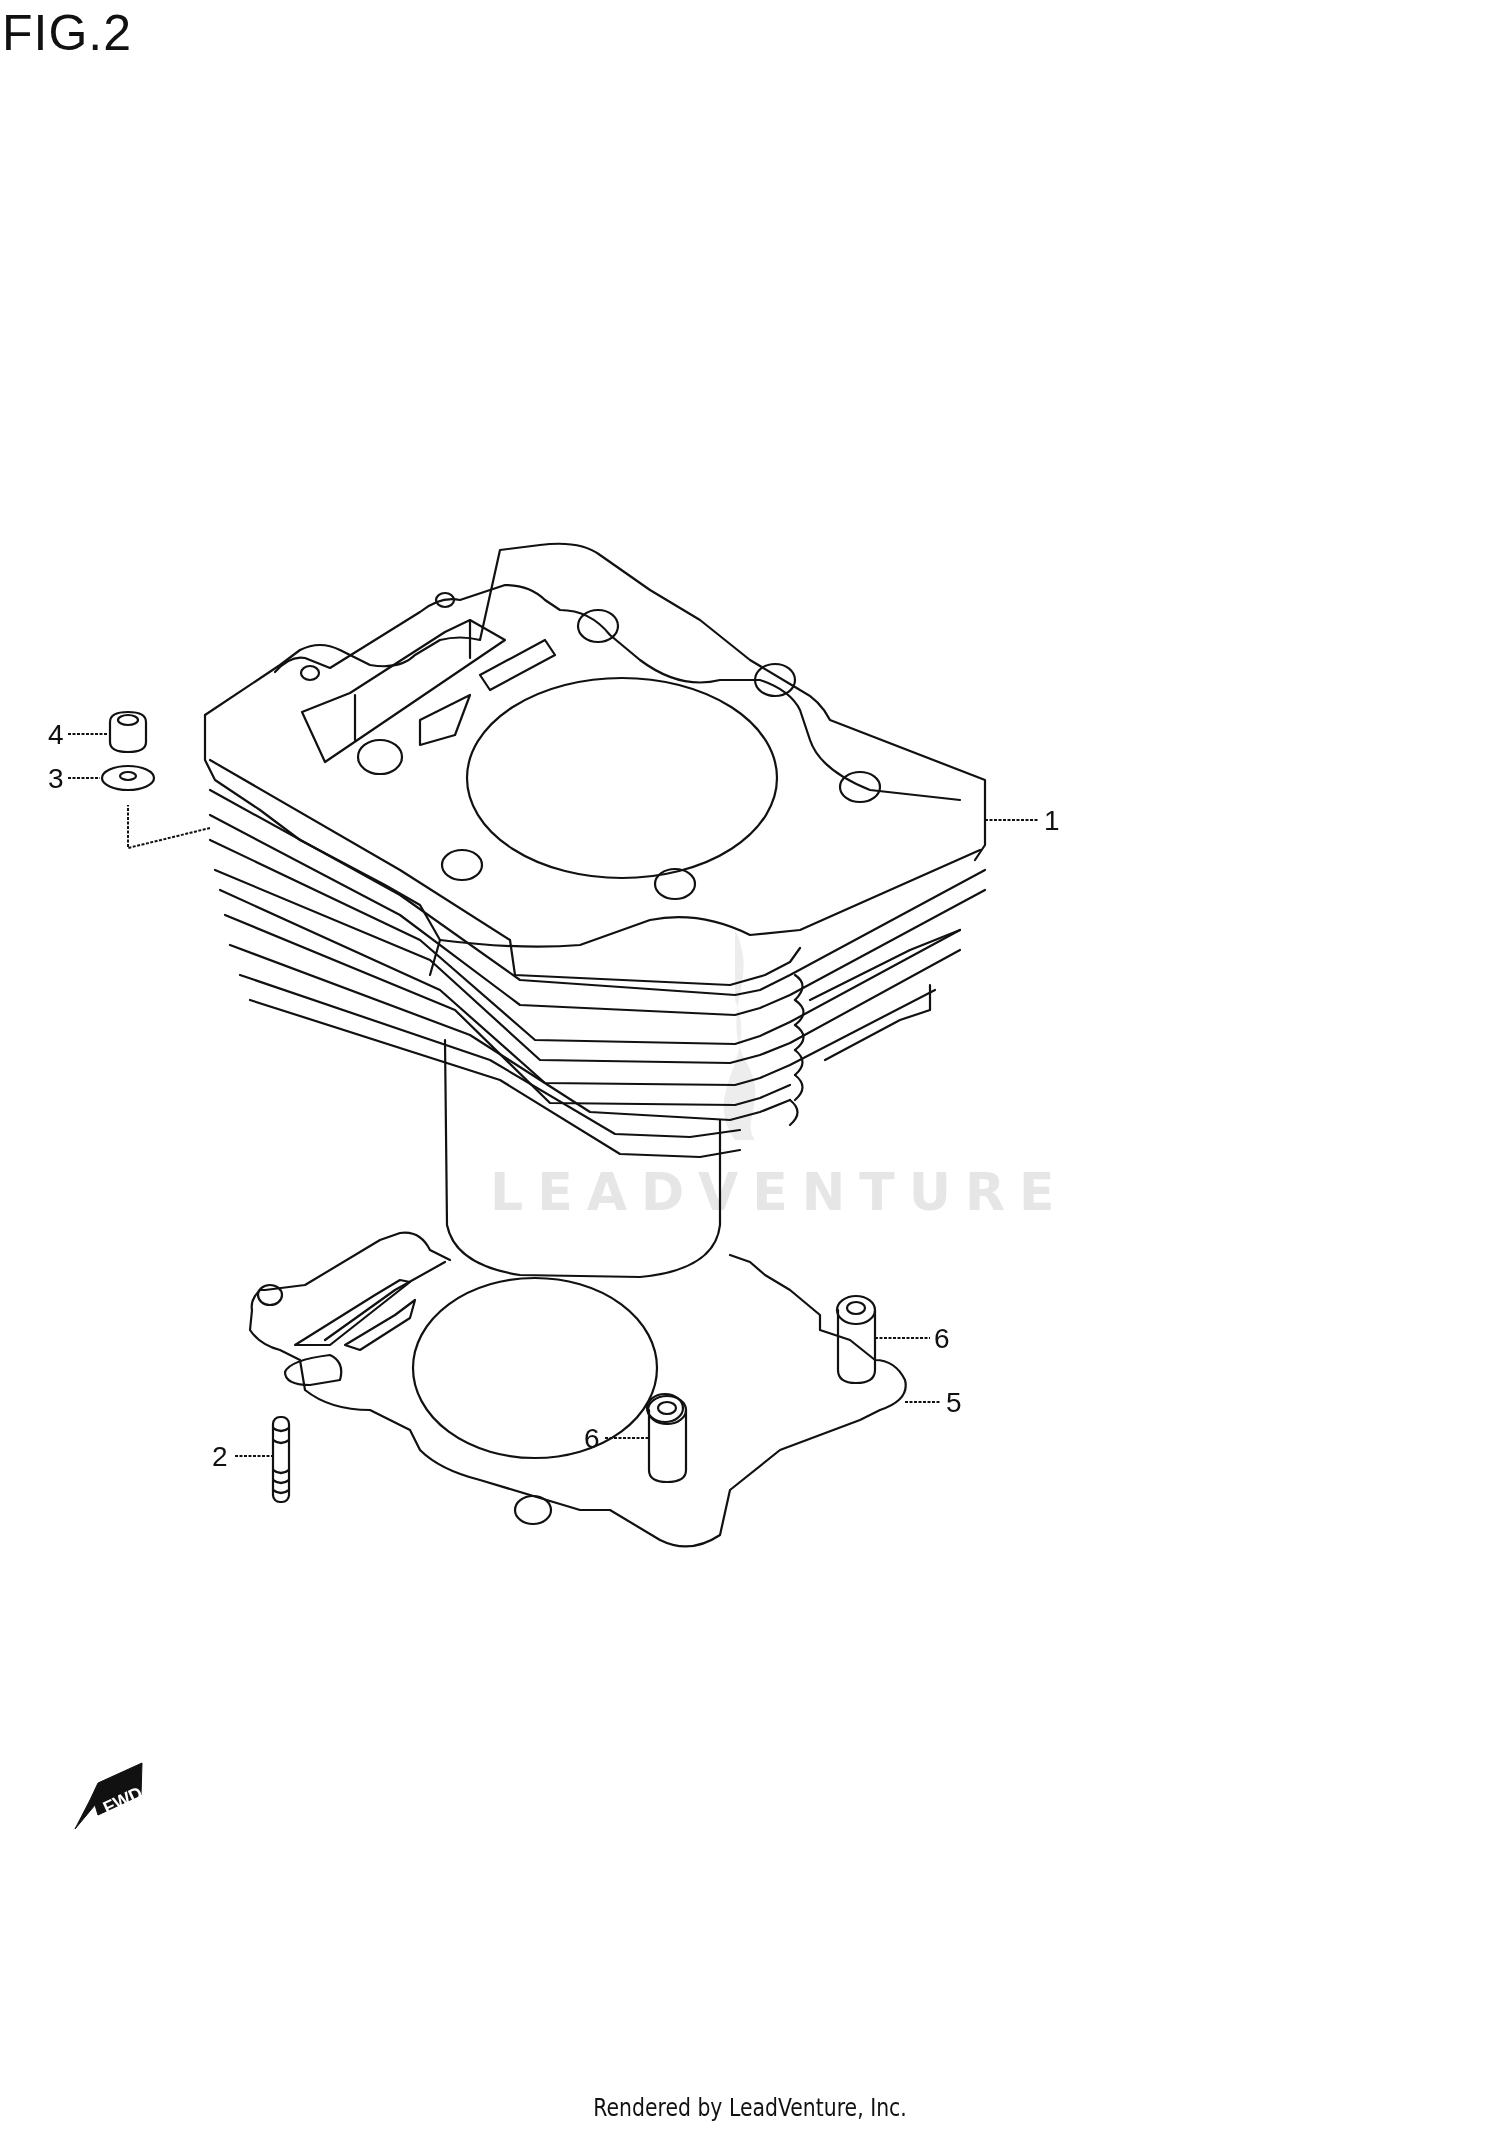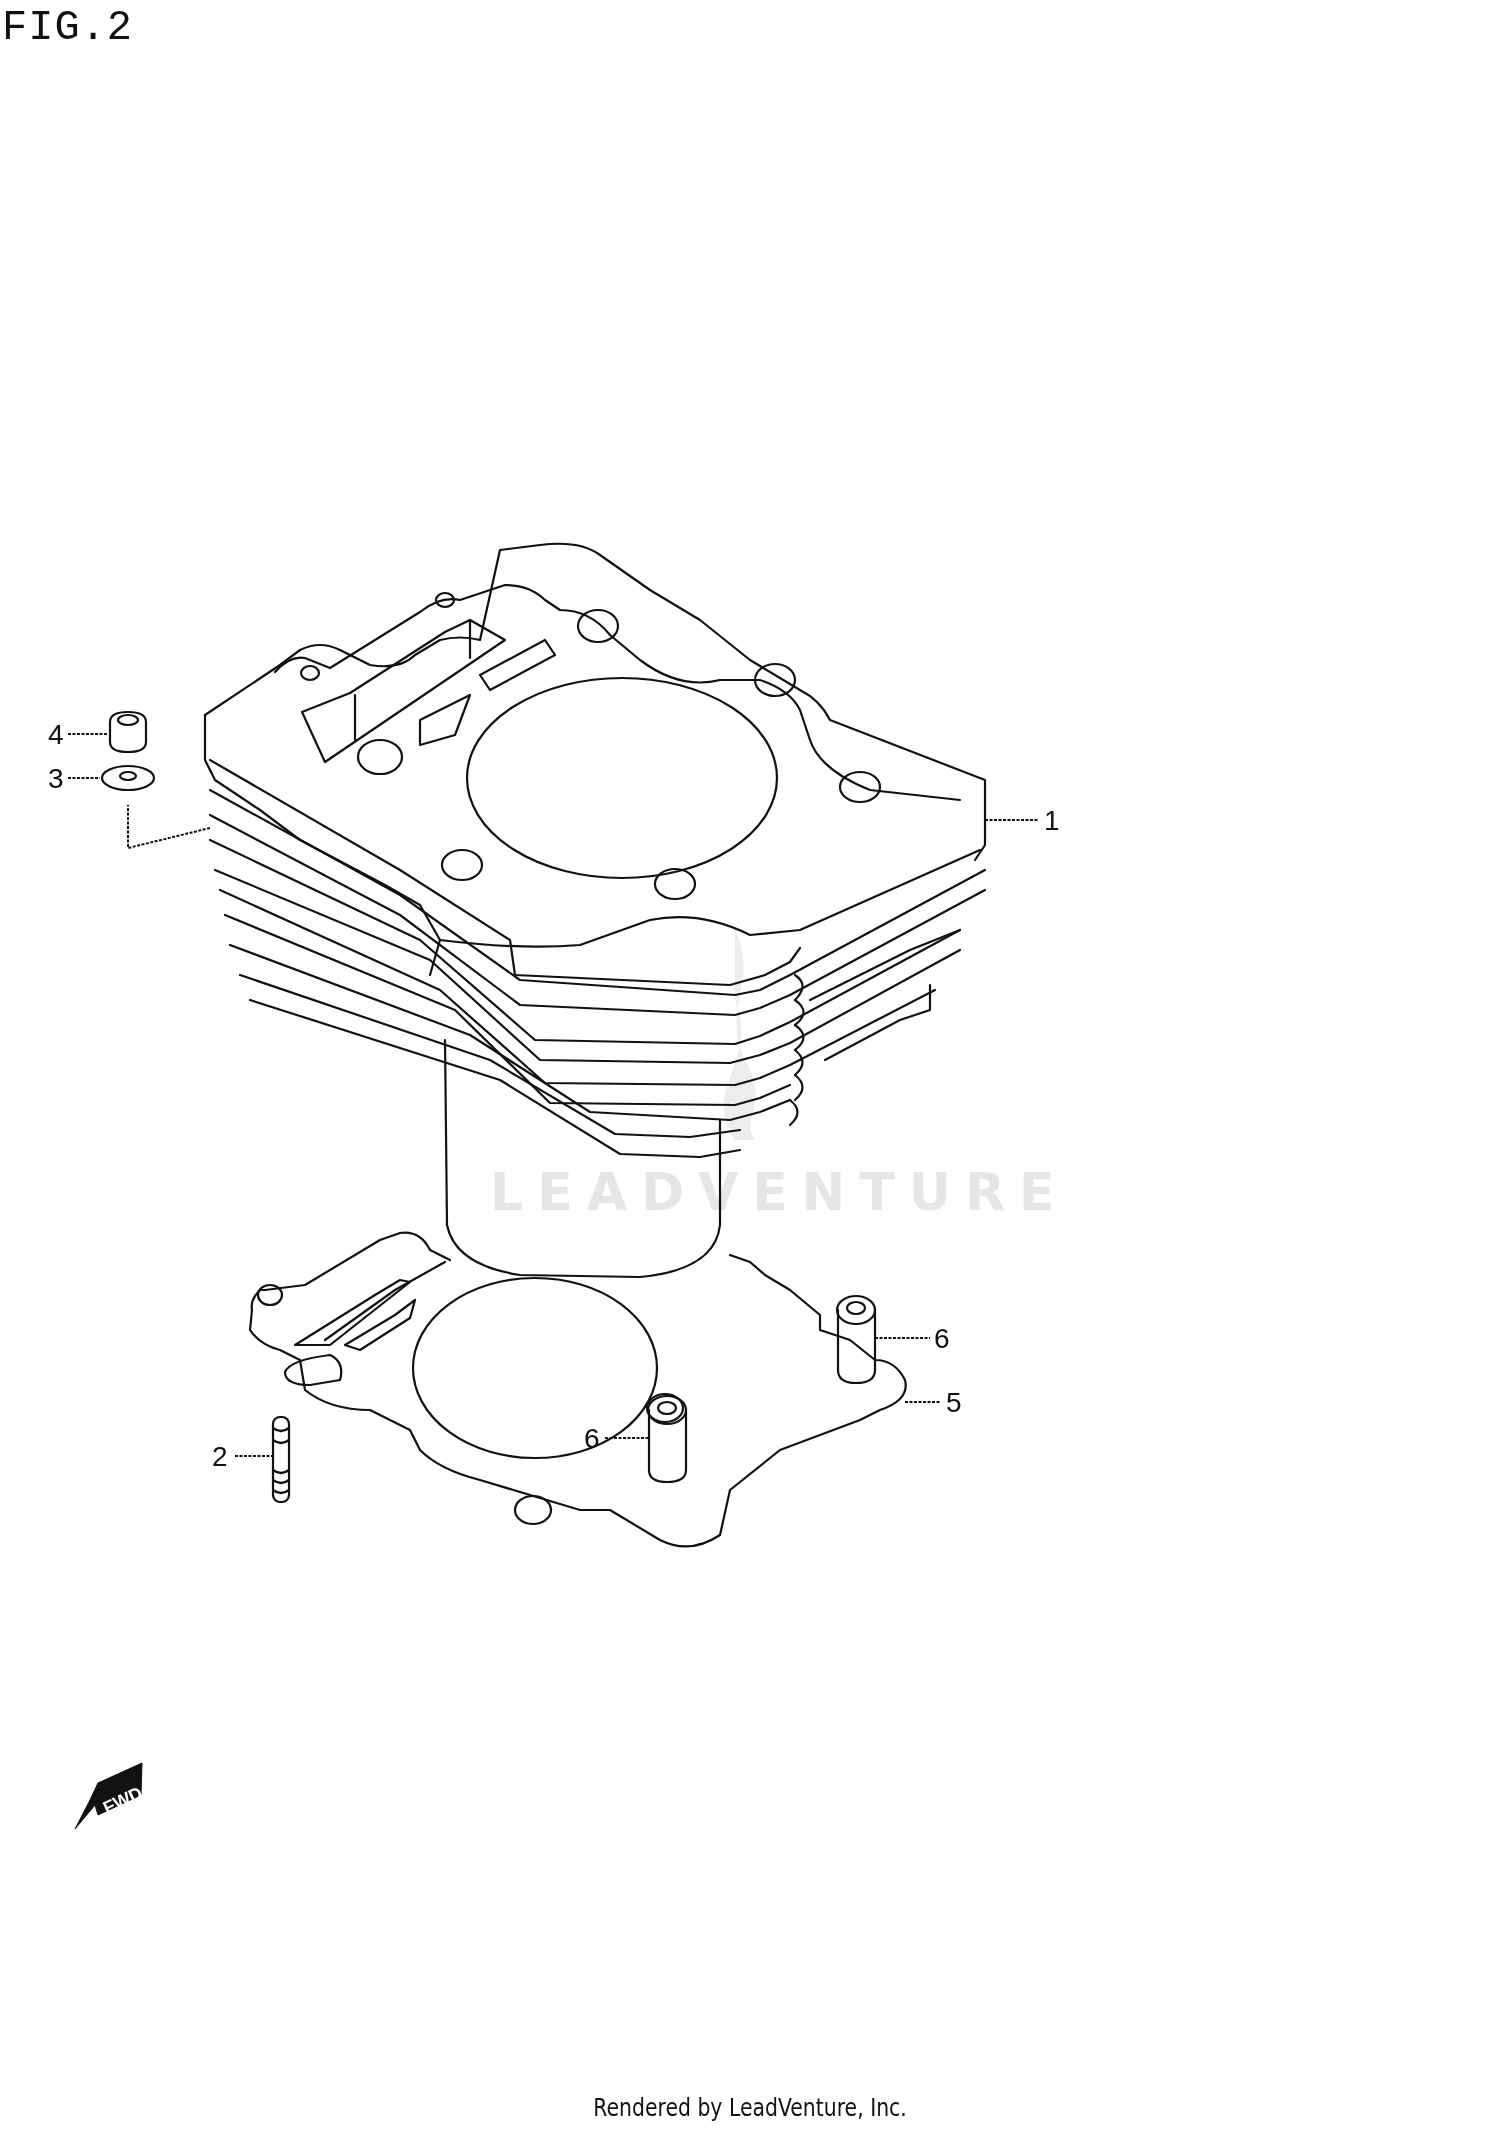--- a/index.html
+++ b/index.html
@@ -1,17 +1,17 @@
 <!DOCTYPE html>
 <html><head>
 <meta charset="utf-8">
 <style>
   html, body { margin: 0; padding: 0; background: #ffffff; }
   body { width: 1500px; height: 2131px; position: relative; overflow: hidden; font-family: "DejaVu Sans", sans-serif; }
-  .fig-title { position: absolute; left: 2px; top: 4px; font-family: Liberation Mono, monospace; font-size: 42px; color: #111; letter-spacing: 1px; text-align: right; }
+  .fig-title { position: absolute; left: 2px; top: 4px; font-family: Liberation Sans, sans-serif; font-size: 50px; color: #111; letter-spacing: 1px; text-align: right; }
   .diagram { position: absolute; left: 0; top: 0; width: 1500px; height: 2131px; }
   .callout { font-family: "Liberation Sans", sans-serif; font-size: 28px; fill: #111; }
   .watermark { font-family: "DejaVu Sans", sans-serif; font-weight: bold; font-size: 52px; fill: #e6e6e6; letter-spacing: 14px; }
   .footer { position: absolute; left: 0; width: 1500px; top: 2094px; text-align: center; font-family: "DejaVu Sans", sans-serif; font-size: 24px; color: #111; transform: scaleX(0.85); }
   .ln { fill: none; stroke: #111; stroke-width: 2.2; stroke-linejoin: round; stroke-linecap: round; }
   .ldr { fill: none; stroke: #111; stroke-width: 2; stroke-dasharray: 3 1.5; }
 </style>
 </head>
 <body>
 

